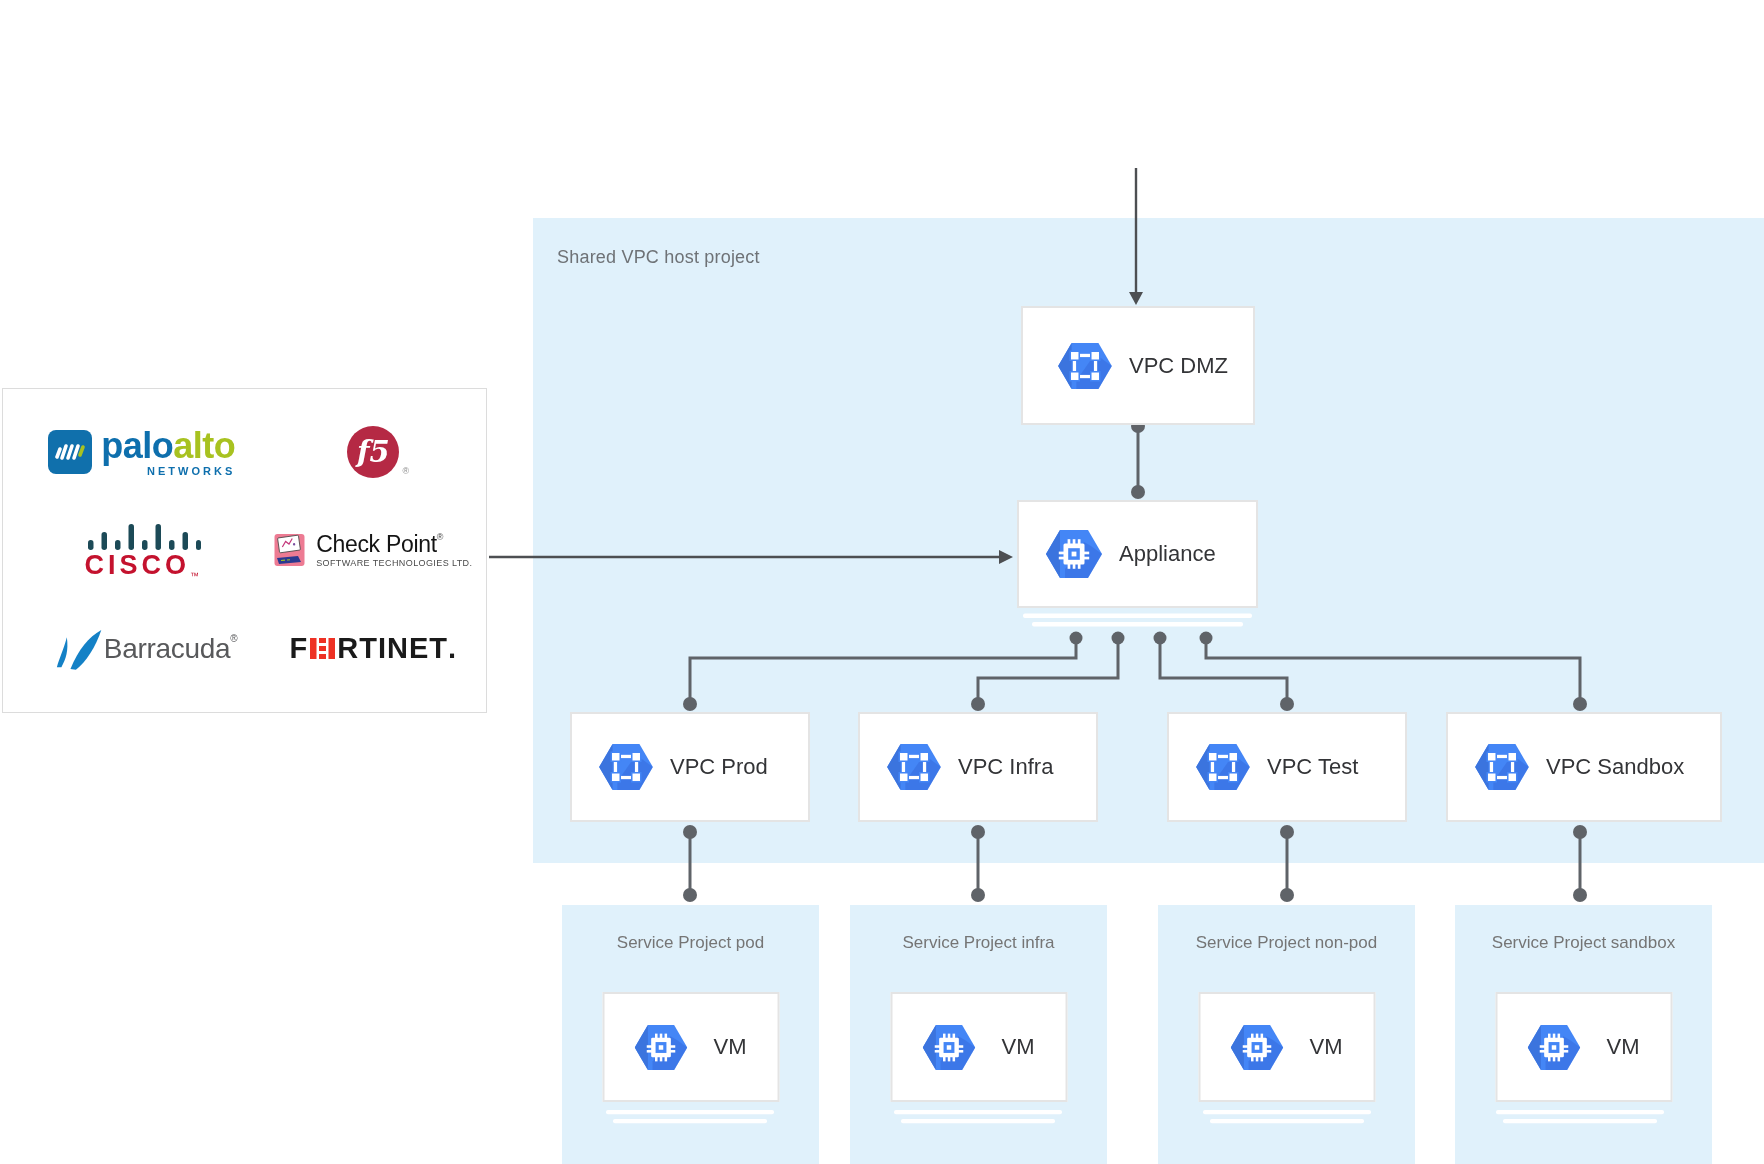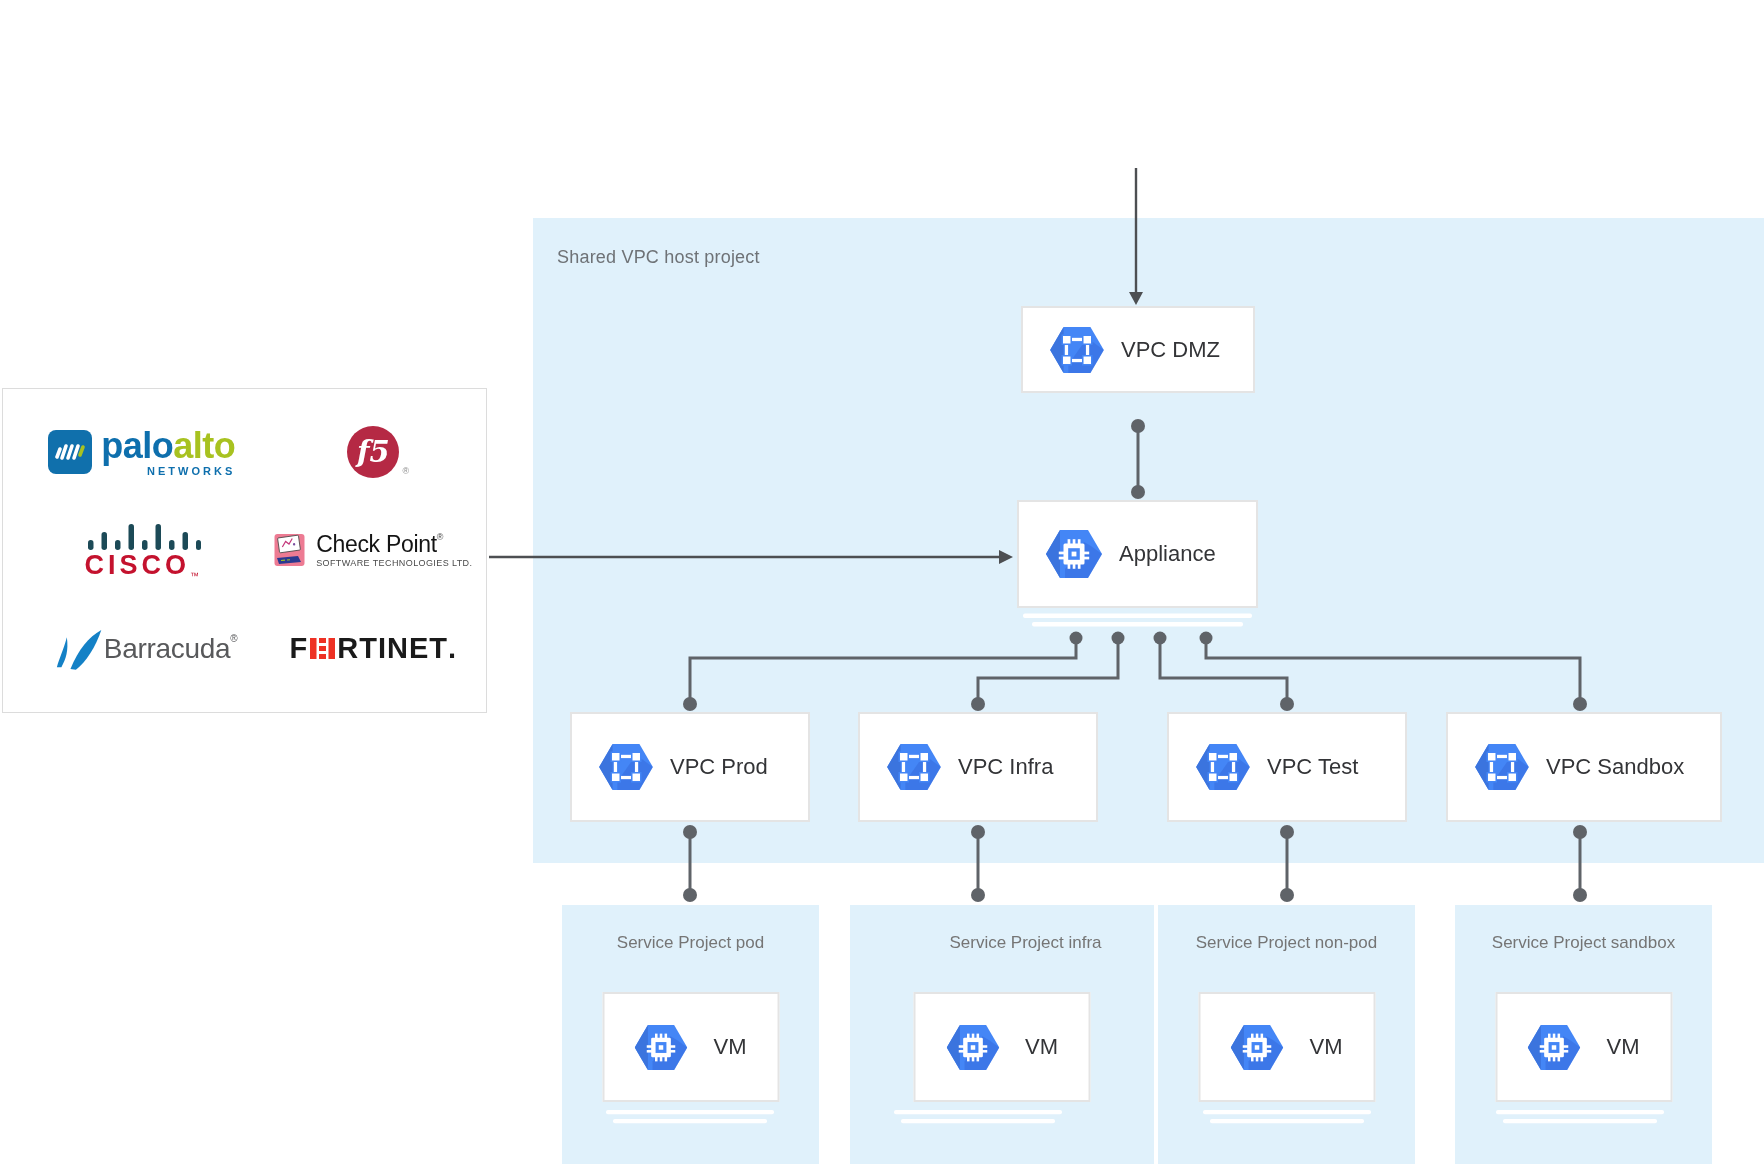--- a/index.html
+++ b/index.html
@@ -25,31 +25,31 @@
   .external-row{display:flex;align-items:center;justify-content:center;gap:13px;margin-top:19px;}
   .internet-label{font-size:18px;color:#757575;}
 
   
   .node{
     border:2px solid #E4E4E4;display:flex;align-items:center;box-sizing:border-box;
   }
   .node .hex{flex:0 0 auto;margin-left:27px;}
   .node-label{margin-left:17px;font-size:22px;color:#333437;white-space:nowrap;}
 
-  .node-dmz{left:1021px;top:306px;width:234px;height:87px;}
+  .node-dmz{left:1021px;top:306px;width:234px;height:119px;padding-left:8px;}
   .node-appliance{left:1017px;top:500px;width:241px;height:108px;}
   .node-vpc{top:712px;height:110px;}
   .node-vpc-prod{left:570px;width:240px;}
   .node-vpc-infra{left:858px;width:240px;}
   .node-vpc-test{left:1167px;width:240px;}
   .node-vpc-sandbox{left:1446px;width:276px;}
 
   
   .service-box{top:905px;width:257px;height:259px;}
-  .service-1{left:562px;} .service-2{left:850px;padding-left:47px;} .service-3{left:1158px;} .service-4{left:1455px;}
+  .service-1{left:562px;} .service-2{left:850px;} .service-3{left:1158px;} .service-4{left:1455px;}
   .service-label{margin-top:28px;text-align:center;font-size:17px;color:#757575;}
   .vm-box{
     position:absolute;left:50%;transform:translateX(-50%);top:87px;width:177px;height:110px;
     background:#fff;border:2px solid #E4E4E4;box-sizing:border-box;
     display:flex;align-items:center;justify-content:center;gap:26px;
   }
   .vm-label{font-size:22px;color:#333437;}
 
   
   .vendor-card{

